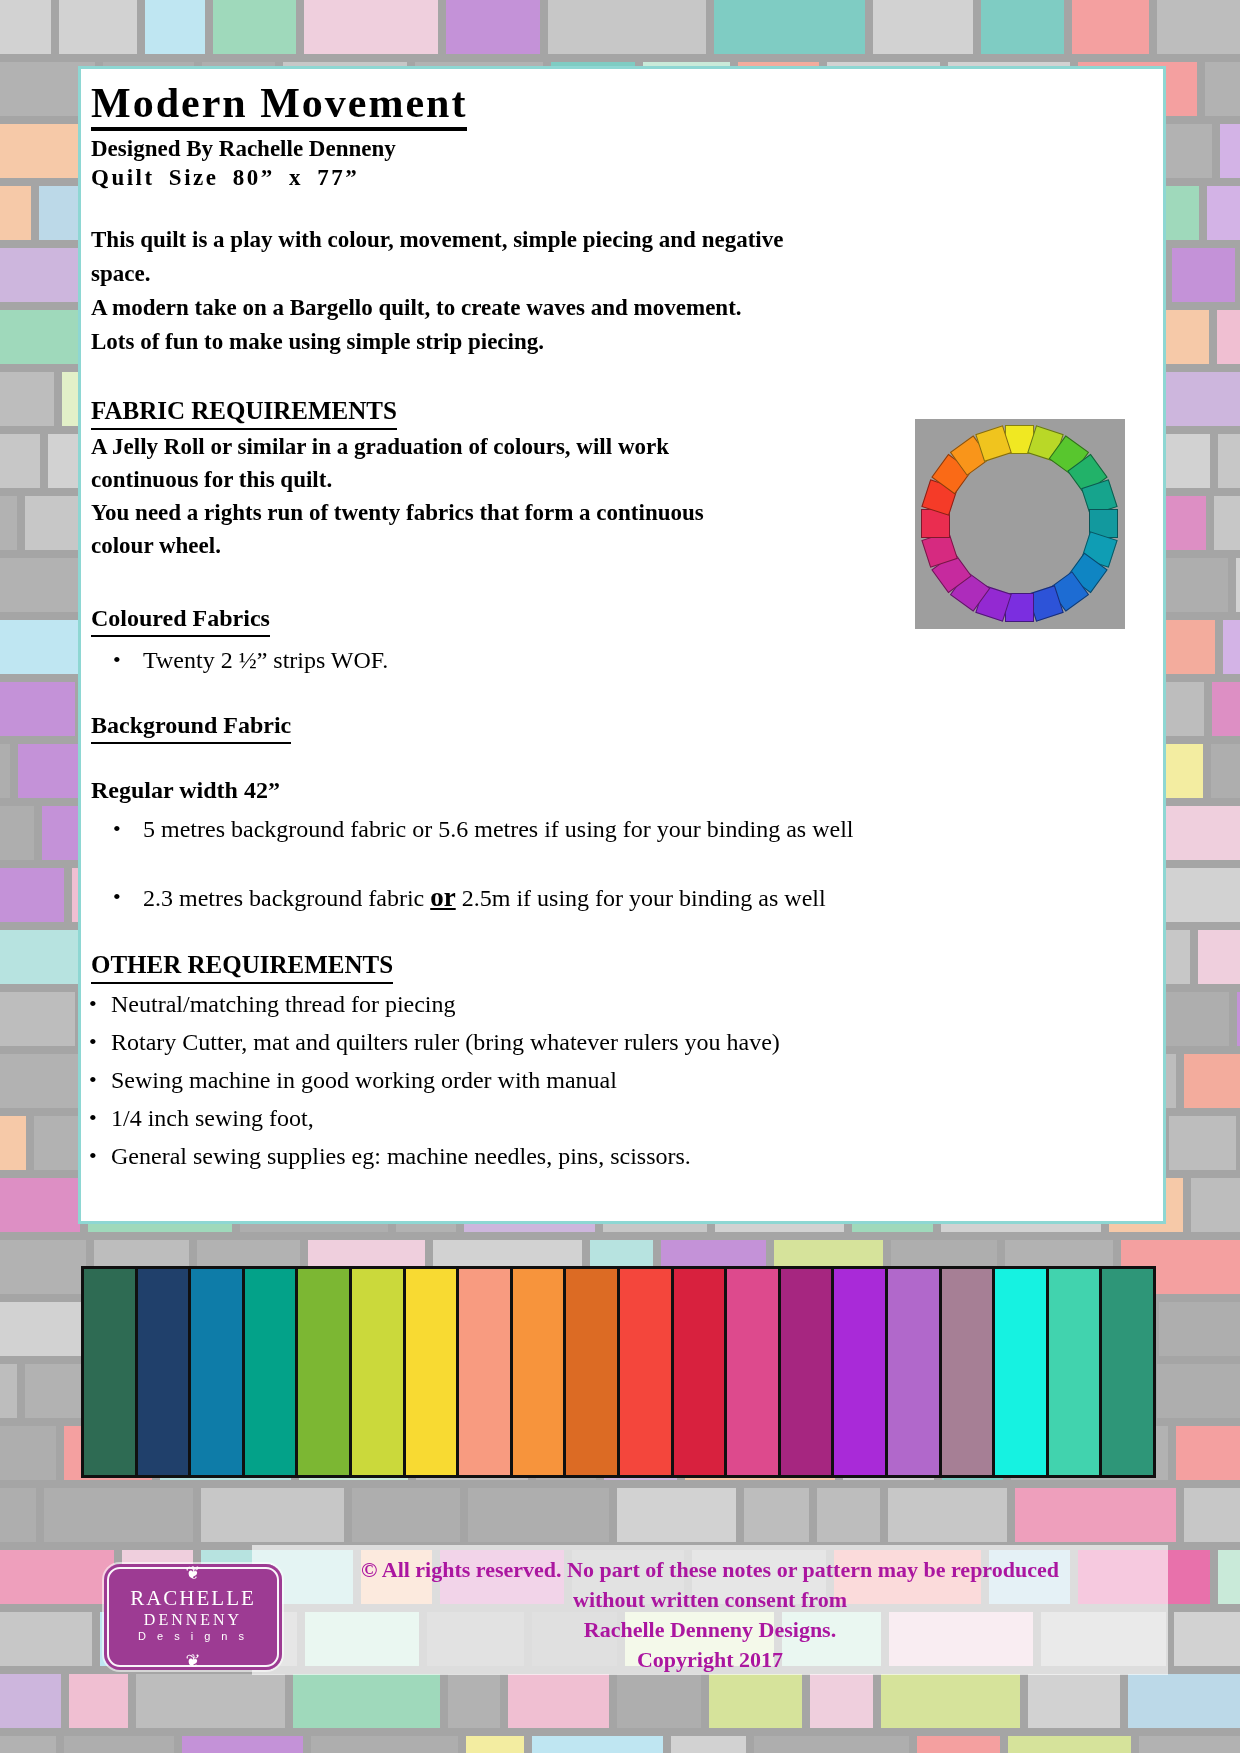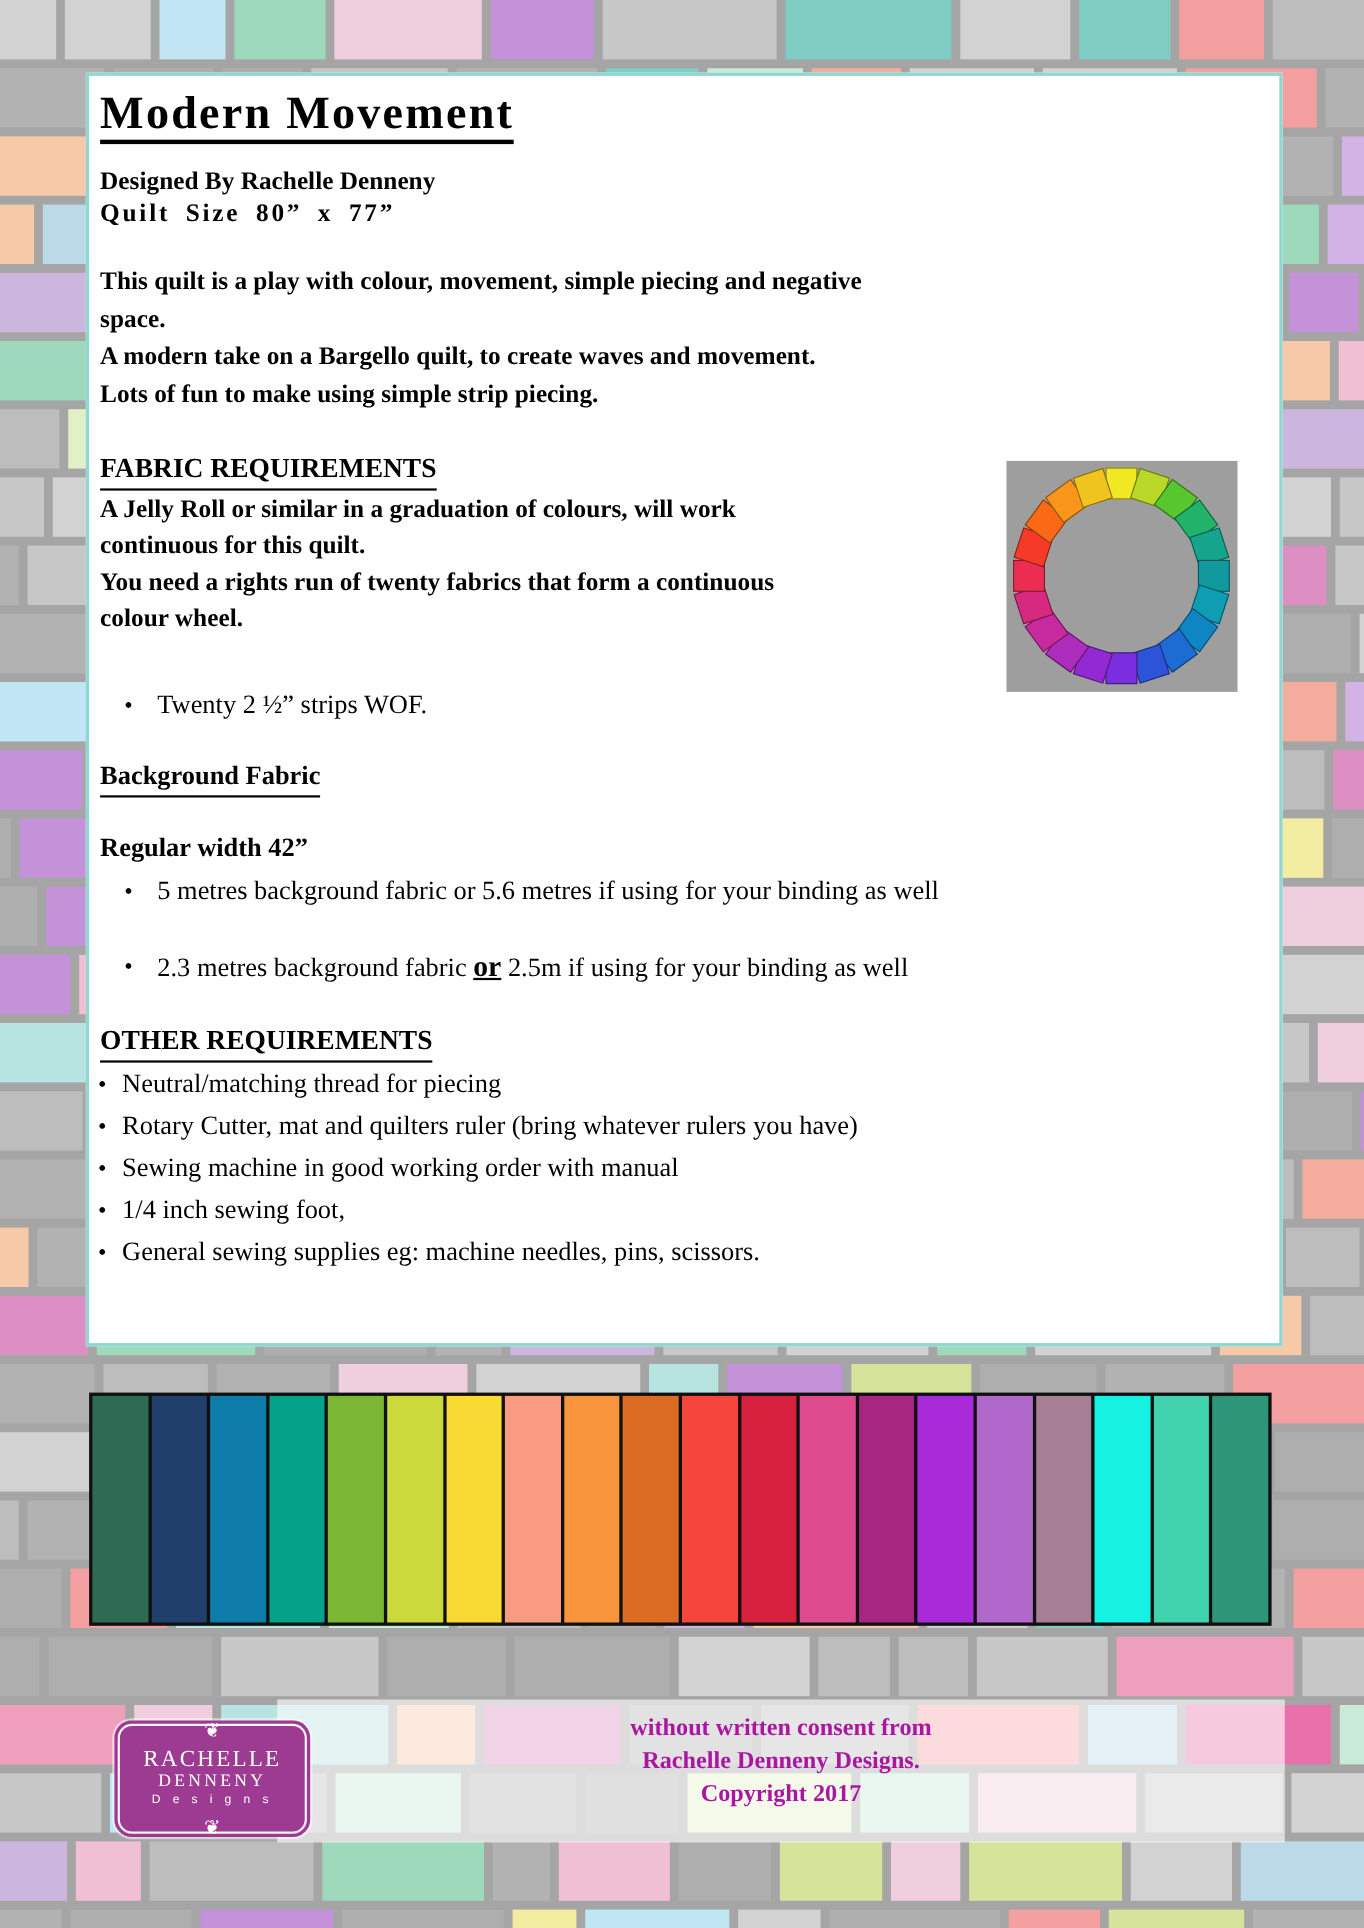--- a/index.html
+++ b/index.html
@@ -3,21 +3,21 @@
 <meta charset="utf-8">
 <style>
   html,body{margin:0;padding:0;}
   .page{position:relative;width:1240px;height:1753px;overflow:hidden;background:#a5a5a5;font-family:"Liberation Serif",serif;color:#000;}
   .quilt-bg{position:absolute;left:0;top:0;width:1240px;height:1753px;z-index:0;}
   .quilt-bg div{position:absolute;}
 
   .panel{position:absolute;left:78px;top:66px;width:1088px;height:1158px;box-sizing:border-box;
          background:#ffffff;border:3px solid #8ed7d3;z-index:2;padding:12px 0 0 10px;}
 
-  .title-row{margin-bottom:20px;}
+  .title-row{margin-bottom:4px;}
   .title{display:inline-block;font-size:42px;font-weight:bold;letter-spacing:2px;line-height:44px;
          border-bottom:4px solid #000;padding-bottom:2px;}
   .designer{font-size:23px;font-weight:bold;line-height:28px;}
   .size{font-size:23px;font-weight:bold;line-height:30px;letter-spacing:2.5px;word-spacing:6px;}
 
   .sp30{height:30px;} .sp36{height:36px;} .sp40{height:40px;}
   .sp32{height:32px;} .sp28{height:28px;} .sp34{height:34px;}
 
   .b-line{font-size:23px;font-weight:bold;line-height:34px;}
   .fr-line{font-size:23px;font-weight:bold;line-height:33px;}
@@ -419,20 +419,23 @@
     <div class="heading big">
       <span class="hu">FABRIC REQUIREMENTS</span>
     </div>
     <div class="fr-line">A Jelly Roll or similar in a graduation of colours, will work</div>
     <div class="fr-line">continuous for this quilt.</div>
     <div class="fr-line">You need a rights run of twenty fabrics that form a continuous</div>
     <div class="fr-line">colour wheel.</div>
 
     <div class="sp40"></div>
 
+    <div class="heading">
+      <span class="hu">Coloured Fabrics</span>
+    </div>
     <div class="bullet indent">
       <span class="dot">•</span>
       <span>Twenty 2 ½” strips WOF.</span>
     </div>
 
     <div class="sp32"></div>
 
     <div class="heading">
       <span class="hu">Background Fabric</span>
     </div>
@@ -519,20 +522,21 @@
       <div class="bar" style="background: rgb(166, 38, 128);"></div>
       <div class="bar" style="background: rgb(169, 42, 216);"></div>
       <div class="bar" style="background: rgb(177, 104, 203);"></div>
       <div class="bar" style="background: rgb(166, 127, 149);"></div>
       <div class="bar" style="background: rgb(22, 242, 225);"></div>
       <div class="bar" style="background: rgb(65, 211, 174);"></div>
       <div class="bar" style="background: rgb(46, 150, 120);"></div>
     </div>
 
   <div class="copyright">
+    <div>© All rights reserved. No part of these notes or pattern may be reproduced</div>
     <div>without written consent from</div>
     <div>Rachelle Denneny Designs.</div>
     <div>Copyright 2017</div>
   </div>
 
   <div class="logo">
     <div class="plaque">
       <div class="ornament orn-top">❦</div>
       <div class="l1">RACHELLE</div>
       <div class="l2">DENNENY</div>

